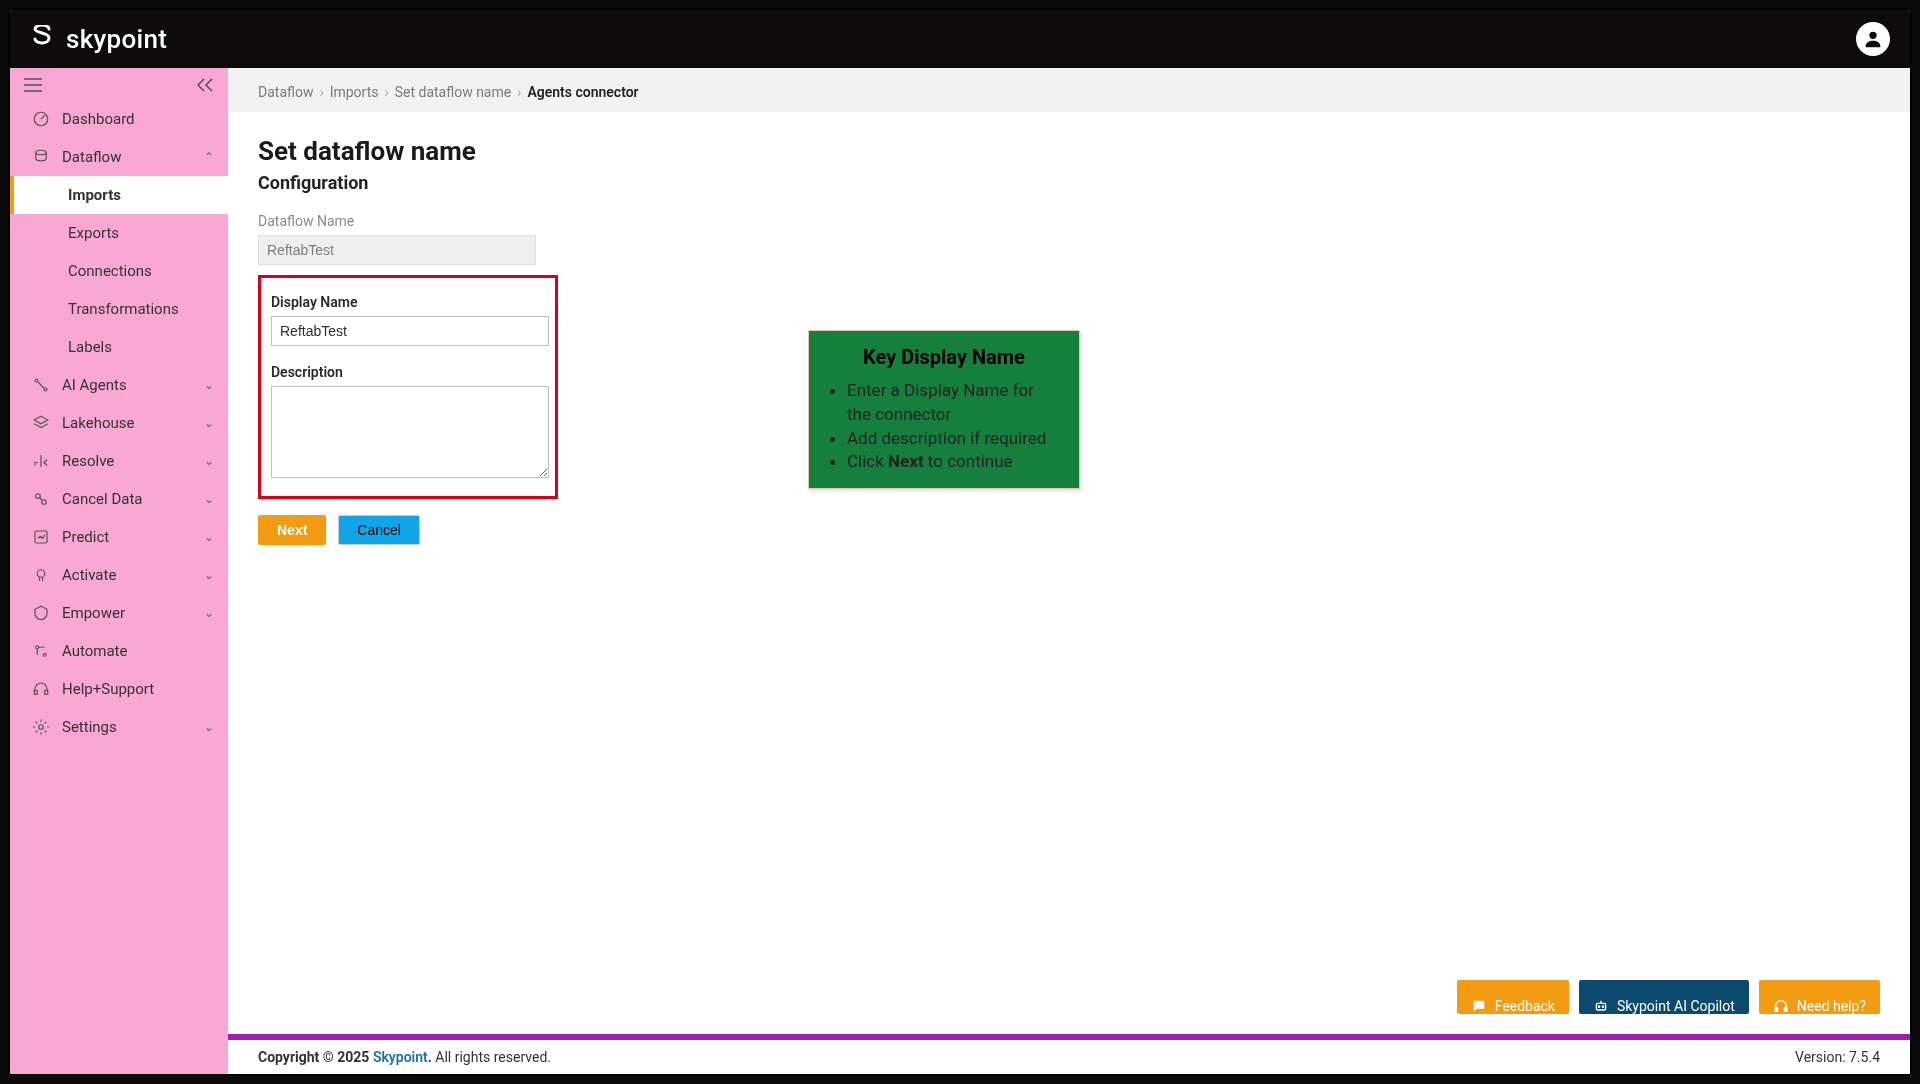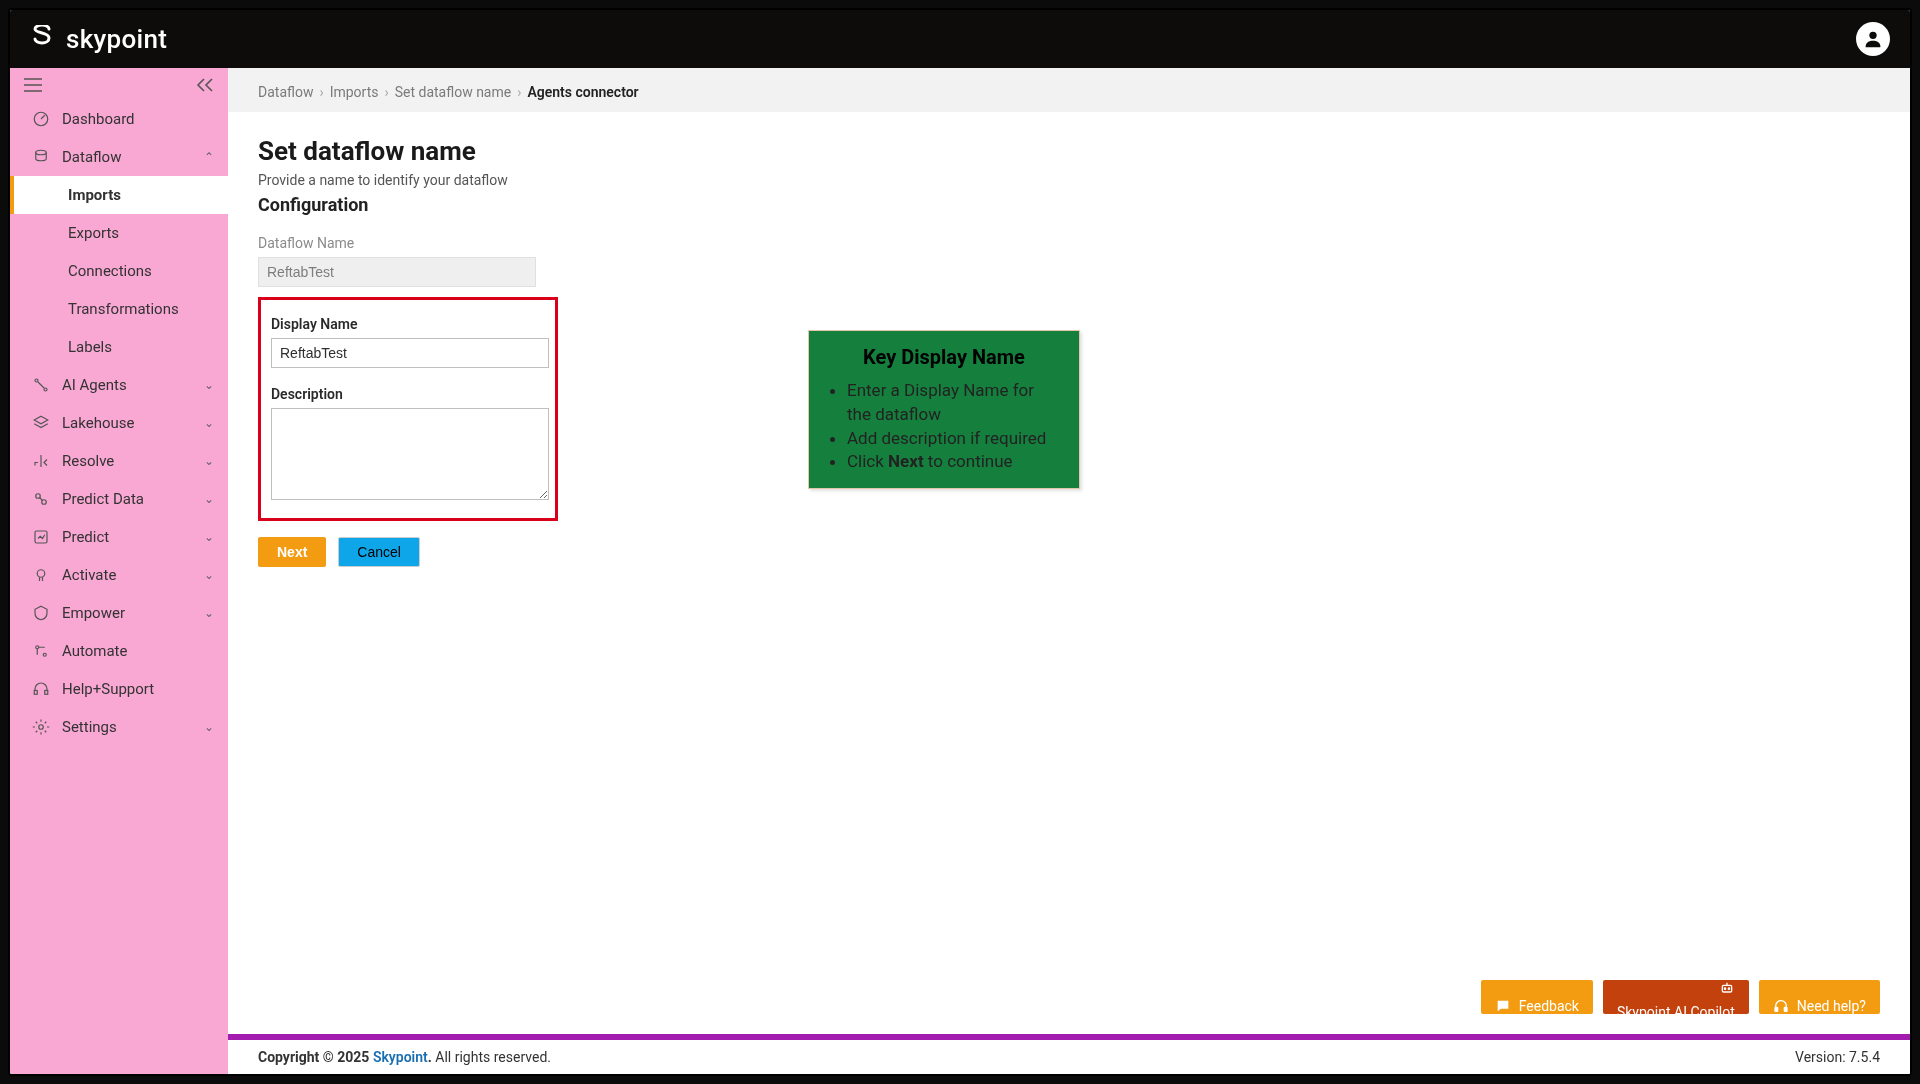--- a/index.html
+++ b/index.html
@@ -40,21 +40,21 @@
 .btn-row { display: flex; gap: 12px; margin-top: 16px; }
 .btn { height: 30px; padding: 0 18px; border: 1px solid #ccc; background: #0ea5e9; font-size: 14px; cursor: pointer; border-radius: 2px; }
 .btn.primary { background: #f39c12; border-color: #f39c12; color: #fff; font-weight: 600; }
 .callout { position: absolute; top: 218px; left: 580px; width: 272px; background: #15803d; border: 1px solid #e2c7a9; padding: 14px 18px; box-shadow: 2px 2px 3px rgba(0,0,0,.12); }
 .callout h3 { font-size: 20px; font-weight: 700; margin-bottom: 10px; text-align: center; }
 .callout ul { list-style: disc; padding-left: 20px; font-size: 17px; line-height: 1.4; color: #222; }
 .callout b { font-weight: 700; }
 .footer-buttons { position: absolute; right: 30px; bottom: 60px; display: flex; gap: 10px; }
 .chip { height: 34px; display: flex; align-items: flex-end; gap: 8px; padding: 0 14px; color: #fff; font-size: 14px; cursor: pointer; border-radius: 2px; }
 .chip.orange { background: #f39c12; }
-.chip.black { background: #c2410c; flex-direction: column; }
+.chip.black { background: #0c4a6e; }
 .footer { height: 40px; border-top: 6px solid #a21caf; display: flex; align-items: center; justify-content: space-between; padding: 0 30px; font-size: 14px; background: #fff; }
 .footer .left { color: #333; }
 .footer .left .skypoint-link { color: #1a6fb3; font-weight: 600; }
 .footer .right { color: #333; }
 svg { display: block; }
 </style>
 </head>
 <body>
 
 <div class="outer">
@@ -164,21 +164,21 @@
             <span class="nav-chevron">⌄</span>
           </div>
           <div class="nav-item">
             <span class="nav-icon">
               <svg width="18" height="18" viewBox="0 0 24 24" fill="none" stroke="#555" stroke-width="1.6">
                 <circle cx="8" cy="8" r="3"></circle>
                 <circle cx="16" cy="16" r="3"></circle>
                 <path d="M10 10l4 4"></path>
               </svg>
             </span>
-            <span>Predict Data</span>
+            <span>Cancel Data</span>
             <span class="nav-chevron">⌄</span>
           </div>
           <div class="nav-item">
             <span class="nav-icon">
               <svg width="18" height="18" viewBox="0 0 24 24" fill="none" stroke="#555" stroke-width="1.6">
                 <rect x="4" y="4" width="16" height="16" rx="2"></rect>
                 <path d="M8 14l3-3 3 3 3-5"></path>
               </svg>
             </span>
             <span>Predict</span>
@@ -242,21 +242,20 @@
           <span class="sep">›</span>
           <span>Imports</span>
           <span class="sep">›</span>
           <span>Set dataflow name</span>
           <span class="sep">›</span>
           <span class="current">Agents connector</span>
         </div>
 
       <div class="page">
         <h1>Set dataflow name</h1>
-        <div class="subtitle">Provide a name to identify your dataflow</div>
         <h2>Configuration</h2>
 
         <div class="form-group">
           <label class="form-label disabled">Dataflow Name</label>
           <input class="text-input readonly" readonly="" value="ReftabTest" style="">
         </div>
 
         <div class="red-box">
           <div class="form-group">
             <label class="form-label">Display Name</label>
@@ -269,21 +268,21 @@
         </div>
 
         <div class="btn-row">
           <button class="btn primary">Next</button>
           <button class="btn">Cancel</button>
         </div>
 
         <div class="callout">
           <h3>Key Display Name</h3>
           <ul id="callout-list">
-              <li>Enter a Display Name for the dataflow</li>
+              <li>Enter a Display Name for the connector</li>
               <li>Add description if required</li>
               <li>Click <b>Next</b> to continue</li>
             </ul>
         </div>
 
         <div class="footer-buttons">
           <div class="chip orange">
             <span>
                 <svg width="16" height="16" viewBox="0 0 24 24" fill="#fff">
                   <path d="M4 4h16v12H9l-5 4z"></path>

